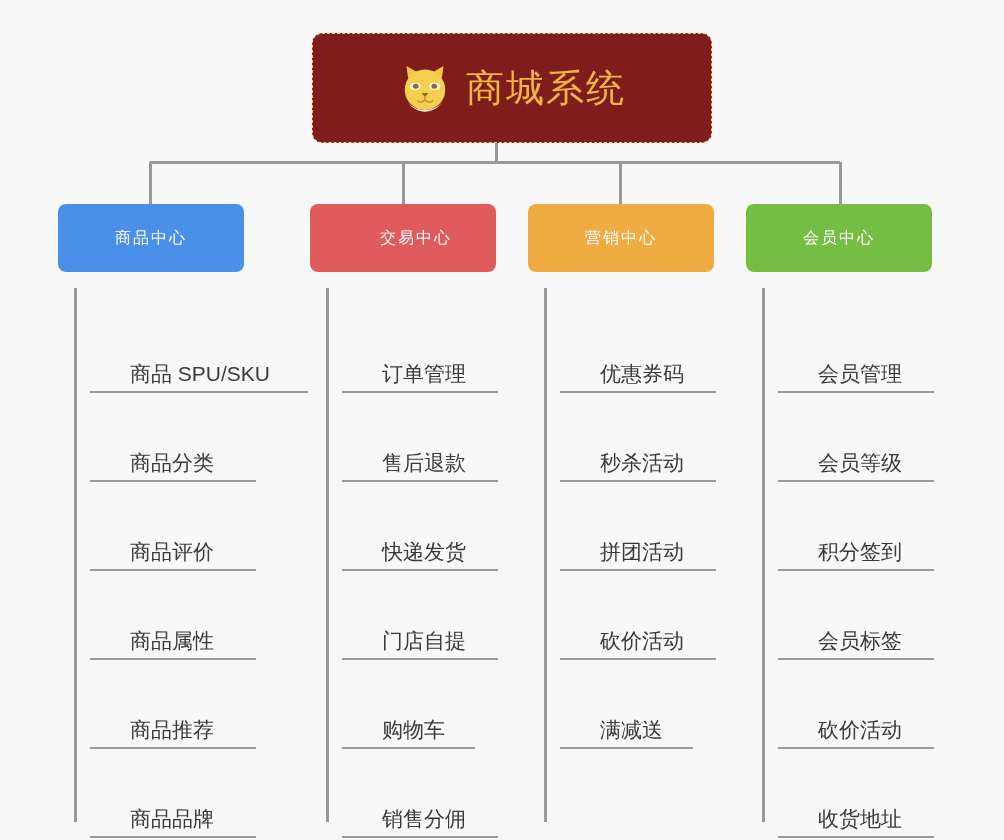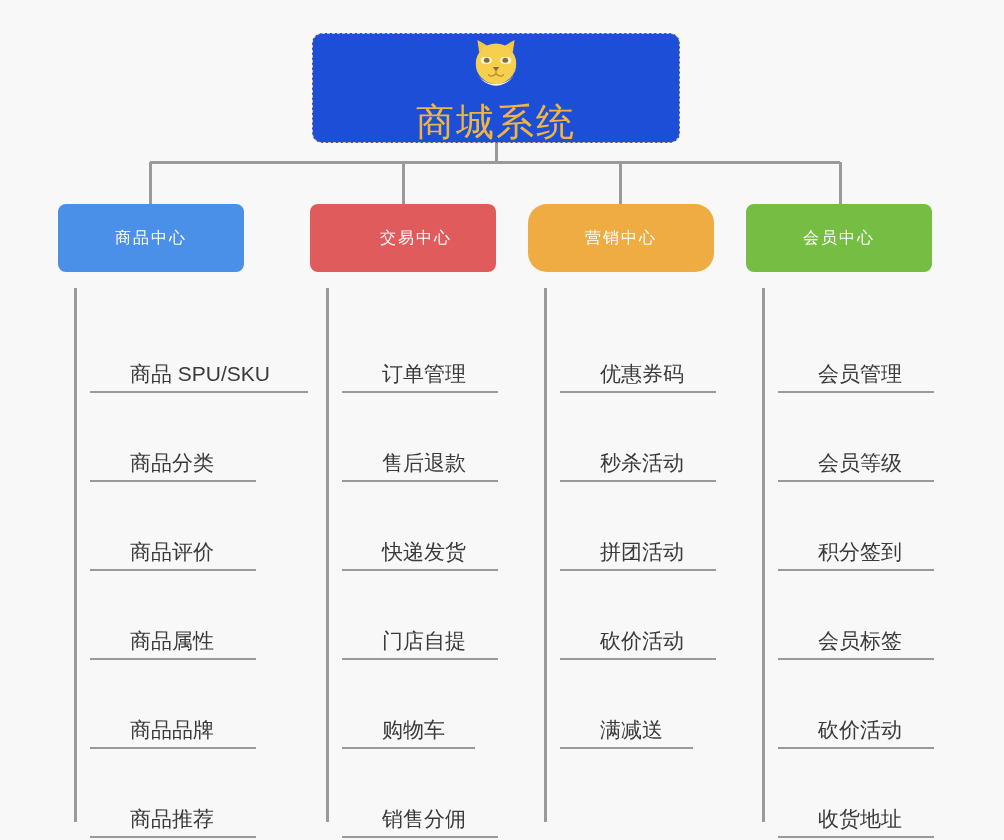--- a/index.html
+++ b/index.html
@@ -20,31 +20,30 @@
     inset: 0;
     width: 1004px;
     height: 840px;
   }
 
   
   #root-node {
     position: absolute;
     left: 312px;
     top: 33px;
-    width: 368px;
+    width: 400px;
     height: 110px;
     box-sizing: border-box;
-    background: #1d4ed8;
+    background: #7f1d1d;
     border: 1px dashed #edc374;
     border-radius: 10px;
     display: flex;
     align-items: center;
     justify-content: center;
     gap: 14px;
-    flex-direction: column;
   }
   #root-title {
     font-size: 38px;
     color: #f0b443;
     letter-spacing: 2px;
     line-height: 1;
     white-space: nowrap;
   }
   .shiba {
     width: 54px;
@@ -148,25 +147,25 @@
       <li class="leaf">
         <span class="leaf-underline" style="width:166px;"></span>
         <span class="leaf-label">商品评价</span>
       </li>
       <li class="leaf">
         <span class="leaf-underline" style="width:166px;"></span>
         <span class="leaf-label">商品属性</span>
       </li>
       <li class="leaf">
         <span class="leaf-underline" style="width:166px;"></span>
+        <span class="leaf-label">商品推荐</span>
+      </li>
+      <li class="leaf">
+        <span class="leaf-underline" style="width:166px;"></span>
         <span class="leaf-label">商品品牌</span>
-      </li>
-      <li class="leaf">
-        <span class="leaf-underline" style="width:166px;"></span>
-        <span class="leaf-label">商品推荐</span>
       </li>
     </ul>
   </div>
 
   <div class="column" id="col-1" style="left:310px; width:186px;">
     <div class="cat-box" style="width:186px; background:#e05c5c;padding-left:26px;">交易中心</div>
     <ul class="leaf-list">
       <div class="trunk" style="height:534px;"></div>
       <li class="leaf">
         <span class="leaf-underline" style="width:156px;"></span>
@@ -189,21 +188,21 @@
         <span class="leaf-label">购物车</span>
       </li>
       <li class="leaf">
         <span class="leaf-underline" style="width:156px;"></span>
         <span class="leaf-label">销售分佣</span>
       </li>
     </ul>
   </div>
 
   <div class="column" id="col-2" style="left:528px; width:186px;">
-    <div class="cat-box" style="width:186px; background:#eeac43;border-radius:19px;">营销中心</div>
+    <div class="cat-box" style="width:186px; background:#eeac43;">营销中心</div>
     <ul class="leaf-list">
       <div class="trunk" style="height:534px;"></div>
       <li class="leaf">
         <span class="leaf-underline" style="width:156px;"></span>
         <span class="leaf-label">优惠券码</span>
       </li>
       <li class="leaf">
         <span class="leaf-underline" style="width:156px;"></span>
         <span class="leaf-label">秒杀活动</span>
       </li>

